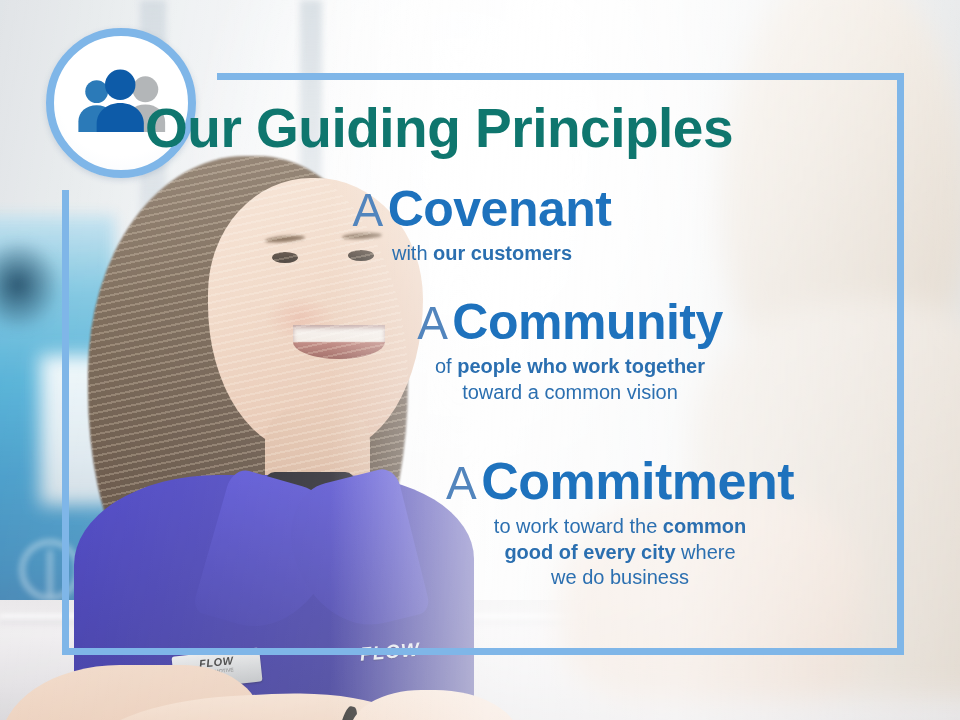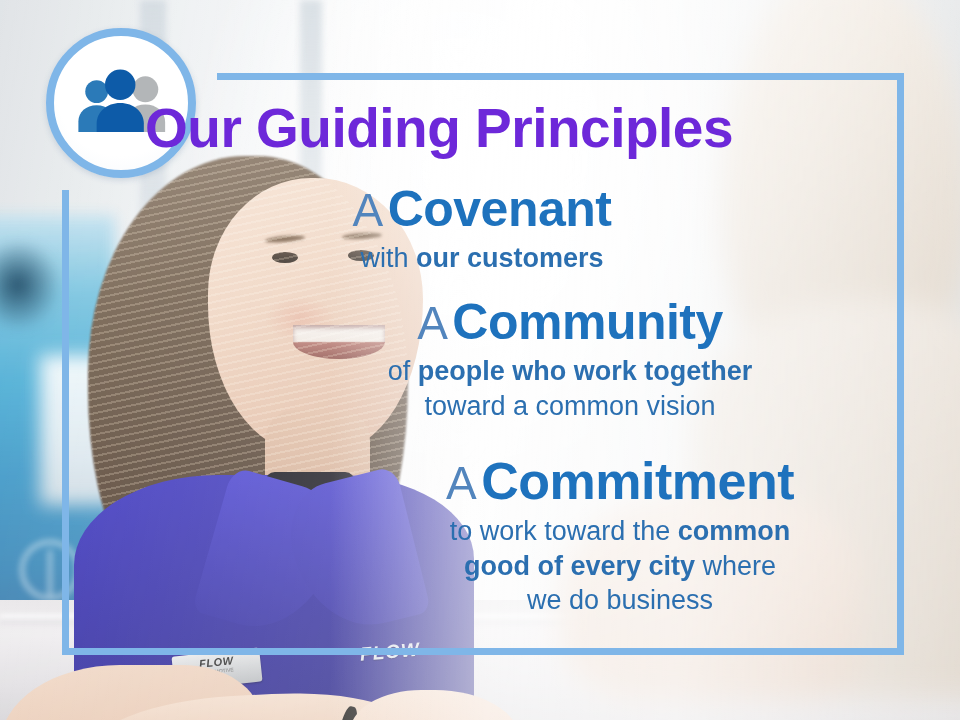--- a/index.html
+++ b/index.html
@@ -220,27 +220,27 @@
     display:flex; align-items:center; justify-content:center;
   }
   .badge-circle svg{ width:92px; height:70px; display:block; }
 
   
   .content{ position:absolute; left:0; top:0; width:960px; height:720px; }
   .title{
     position:absolute; left:0; top:96px; width:878px;
     text-align:center;
     font-size:55px; font-weight:bold; letter-spacing:-.5px;
-    color:#6d28d9;
+    color:#0f766e;
   }
   .block{ position:absolute; text-align:center; }
   .head{ line-height:1.02; white-space:nowrap; }
   .head .art{ color:#5285bd; font-weight:normal; font-size:46px; }
   .head .word{ color:#1e72bd; font-weight:bold; font-size:50px; letter-spacing:-.5px; }
-  .sub{ color:#2b6fb0; font-size:27px; line-height:1.28; margin-top:6px; }
+  .sub{ color:#2b6fb0; font-size:20px; line-height:1.28; margin-top:6px; }
   .sub b{ font-weight:bold; }
 
   #b1{ left:242px; top:184px; width:480px; }
   #b2{ left:300px; top:297px; width:540px; }
   #b3{ left:340px; top:455px; width:560px; }
   #b3 .head .word{ font-size:52px; }
 </style>
 </head>
 <body>
 

